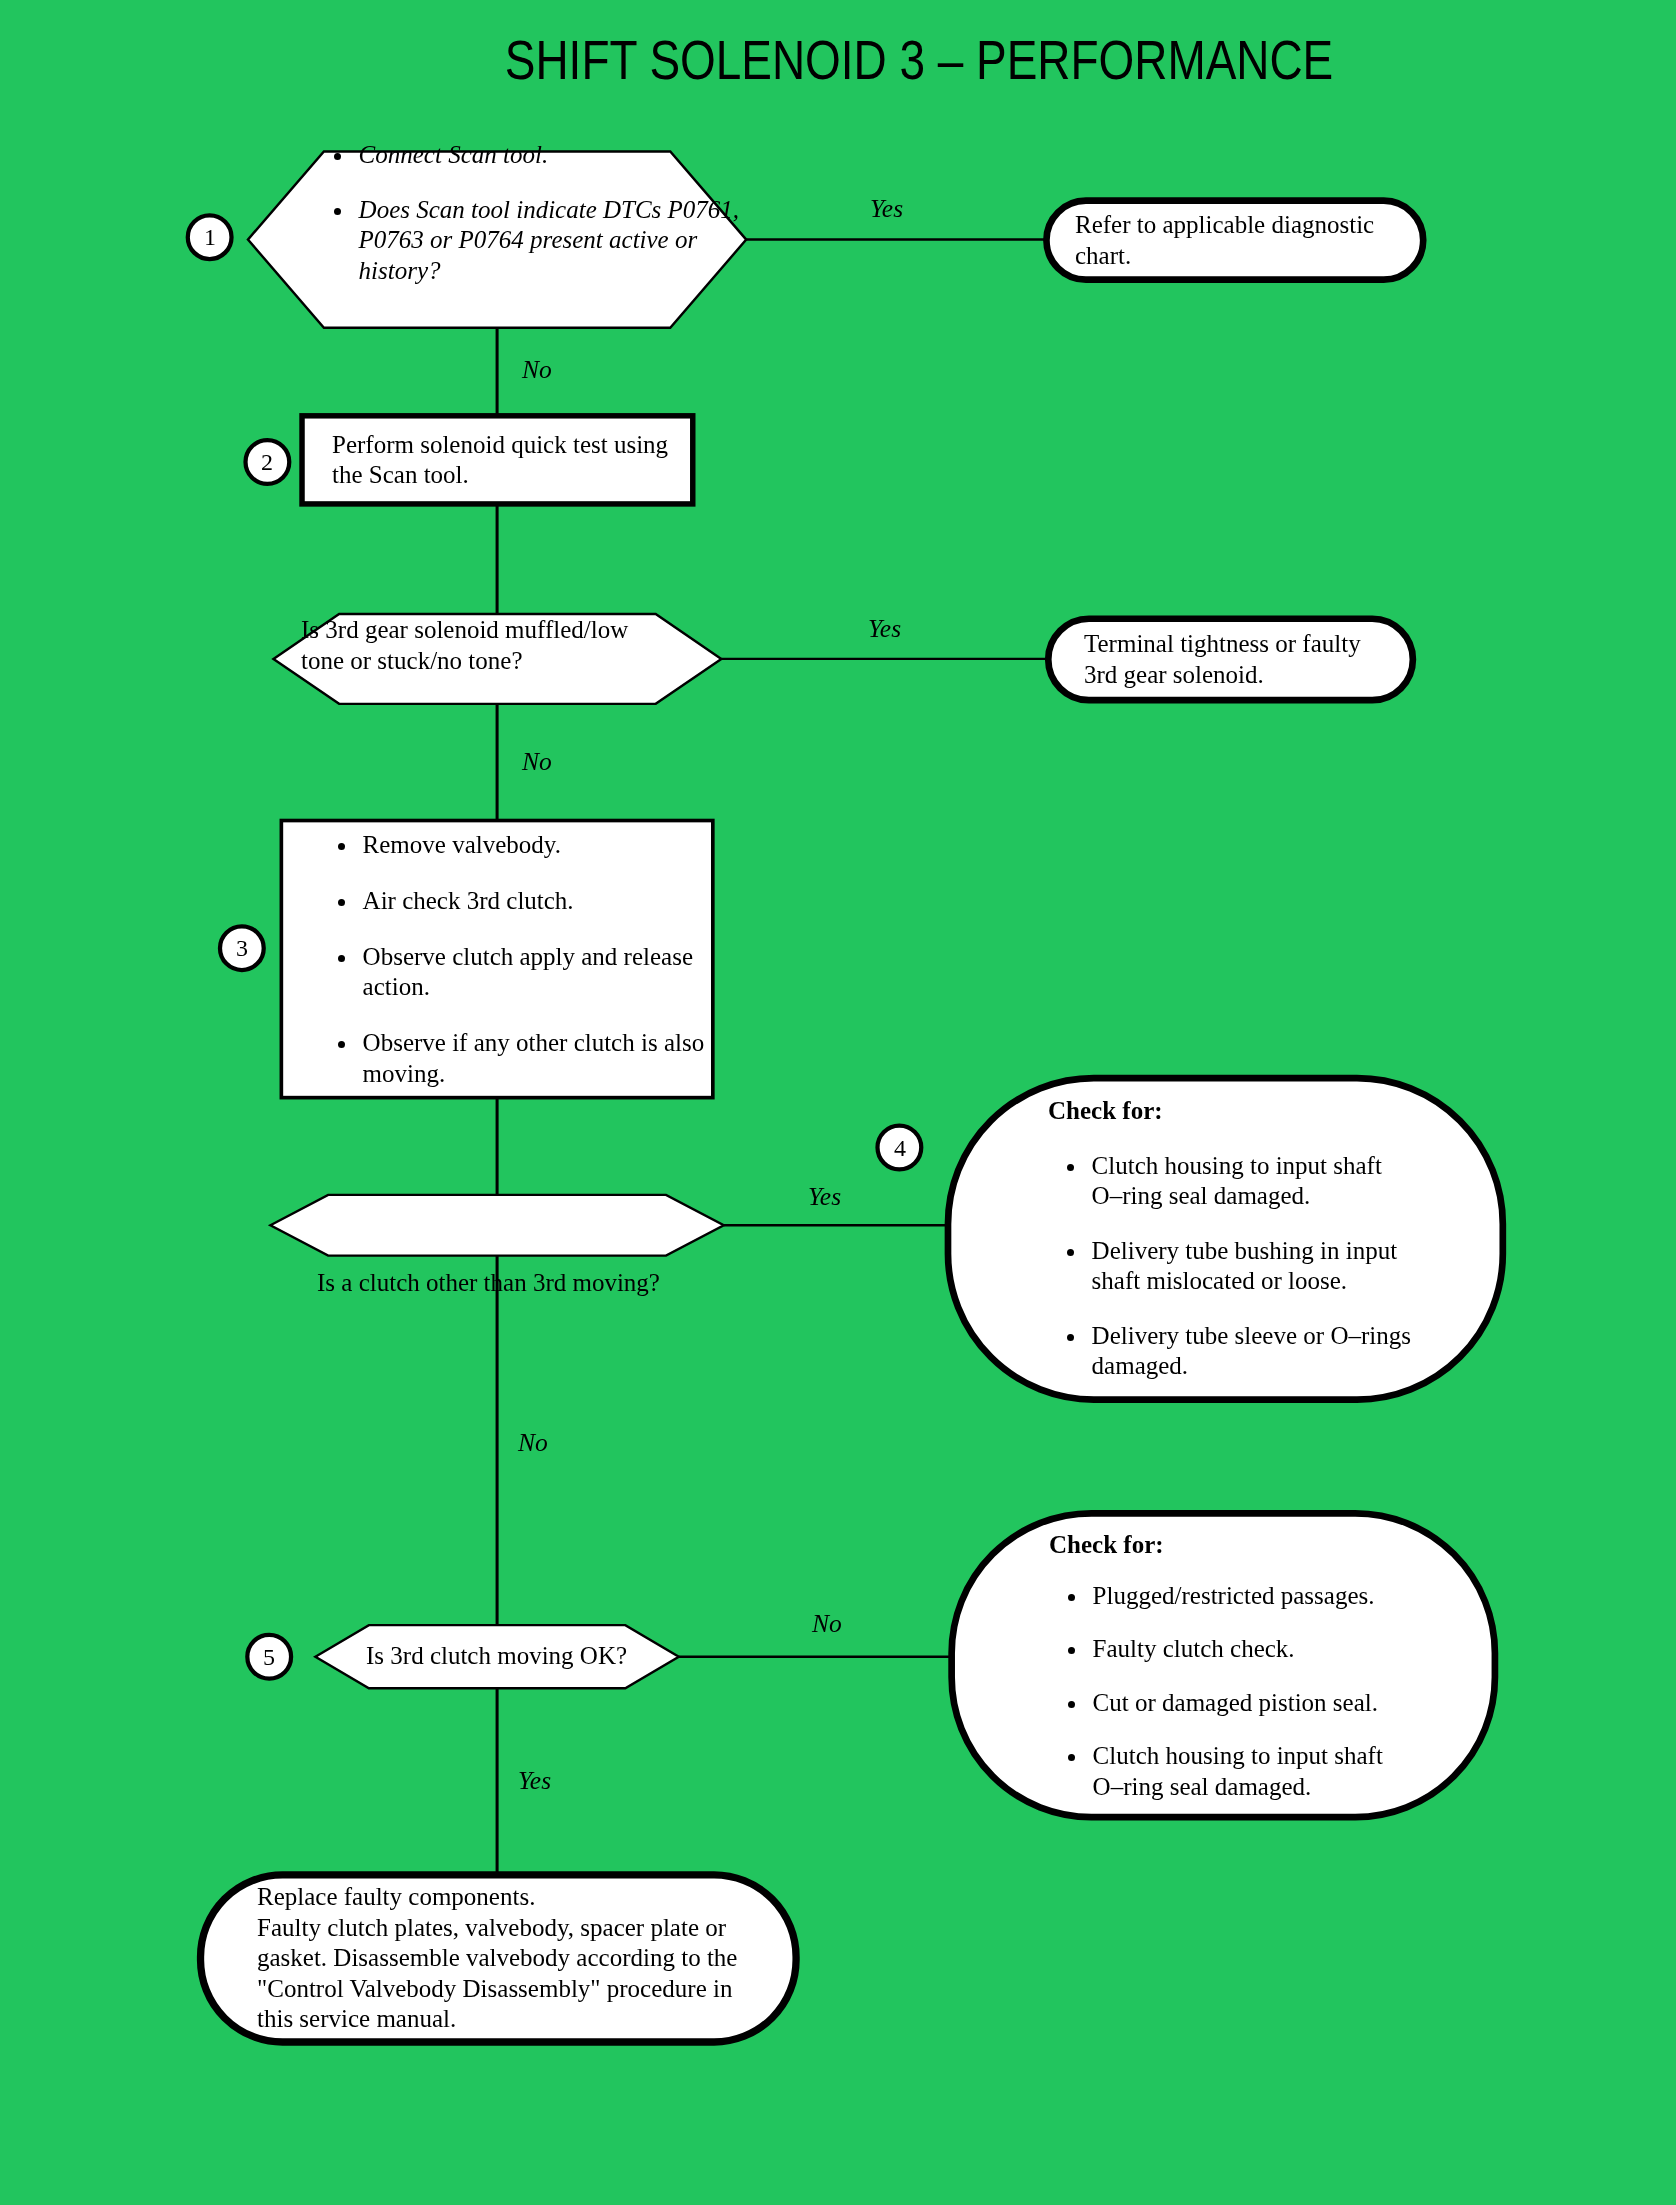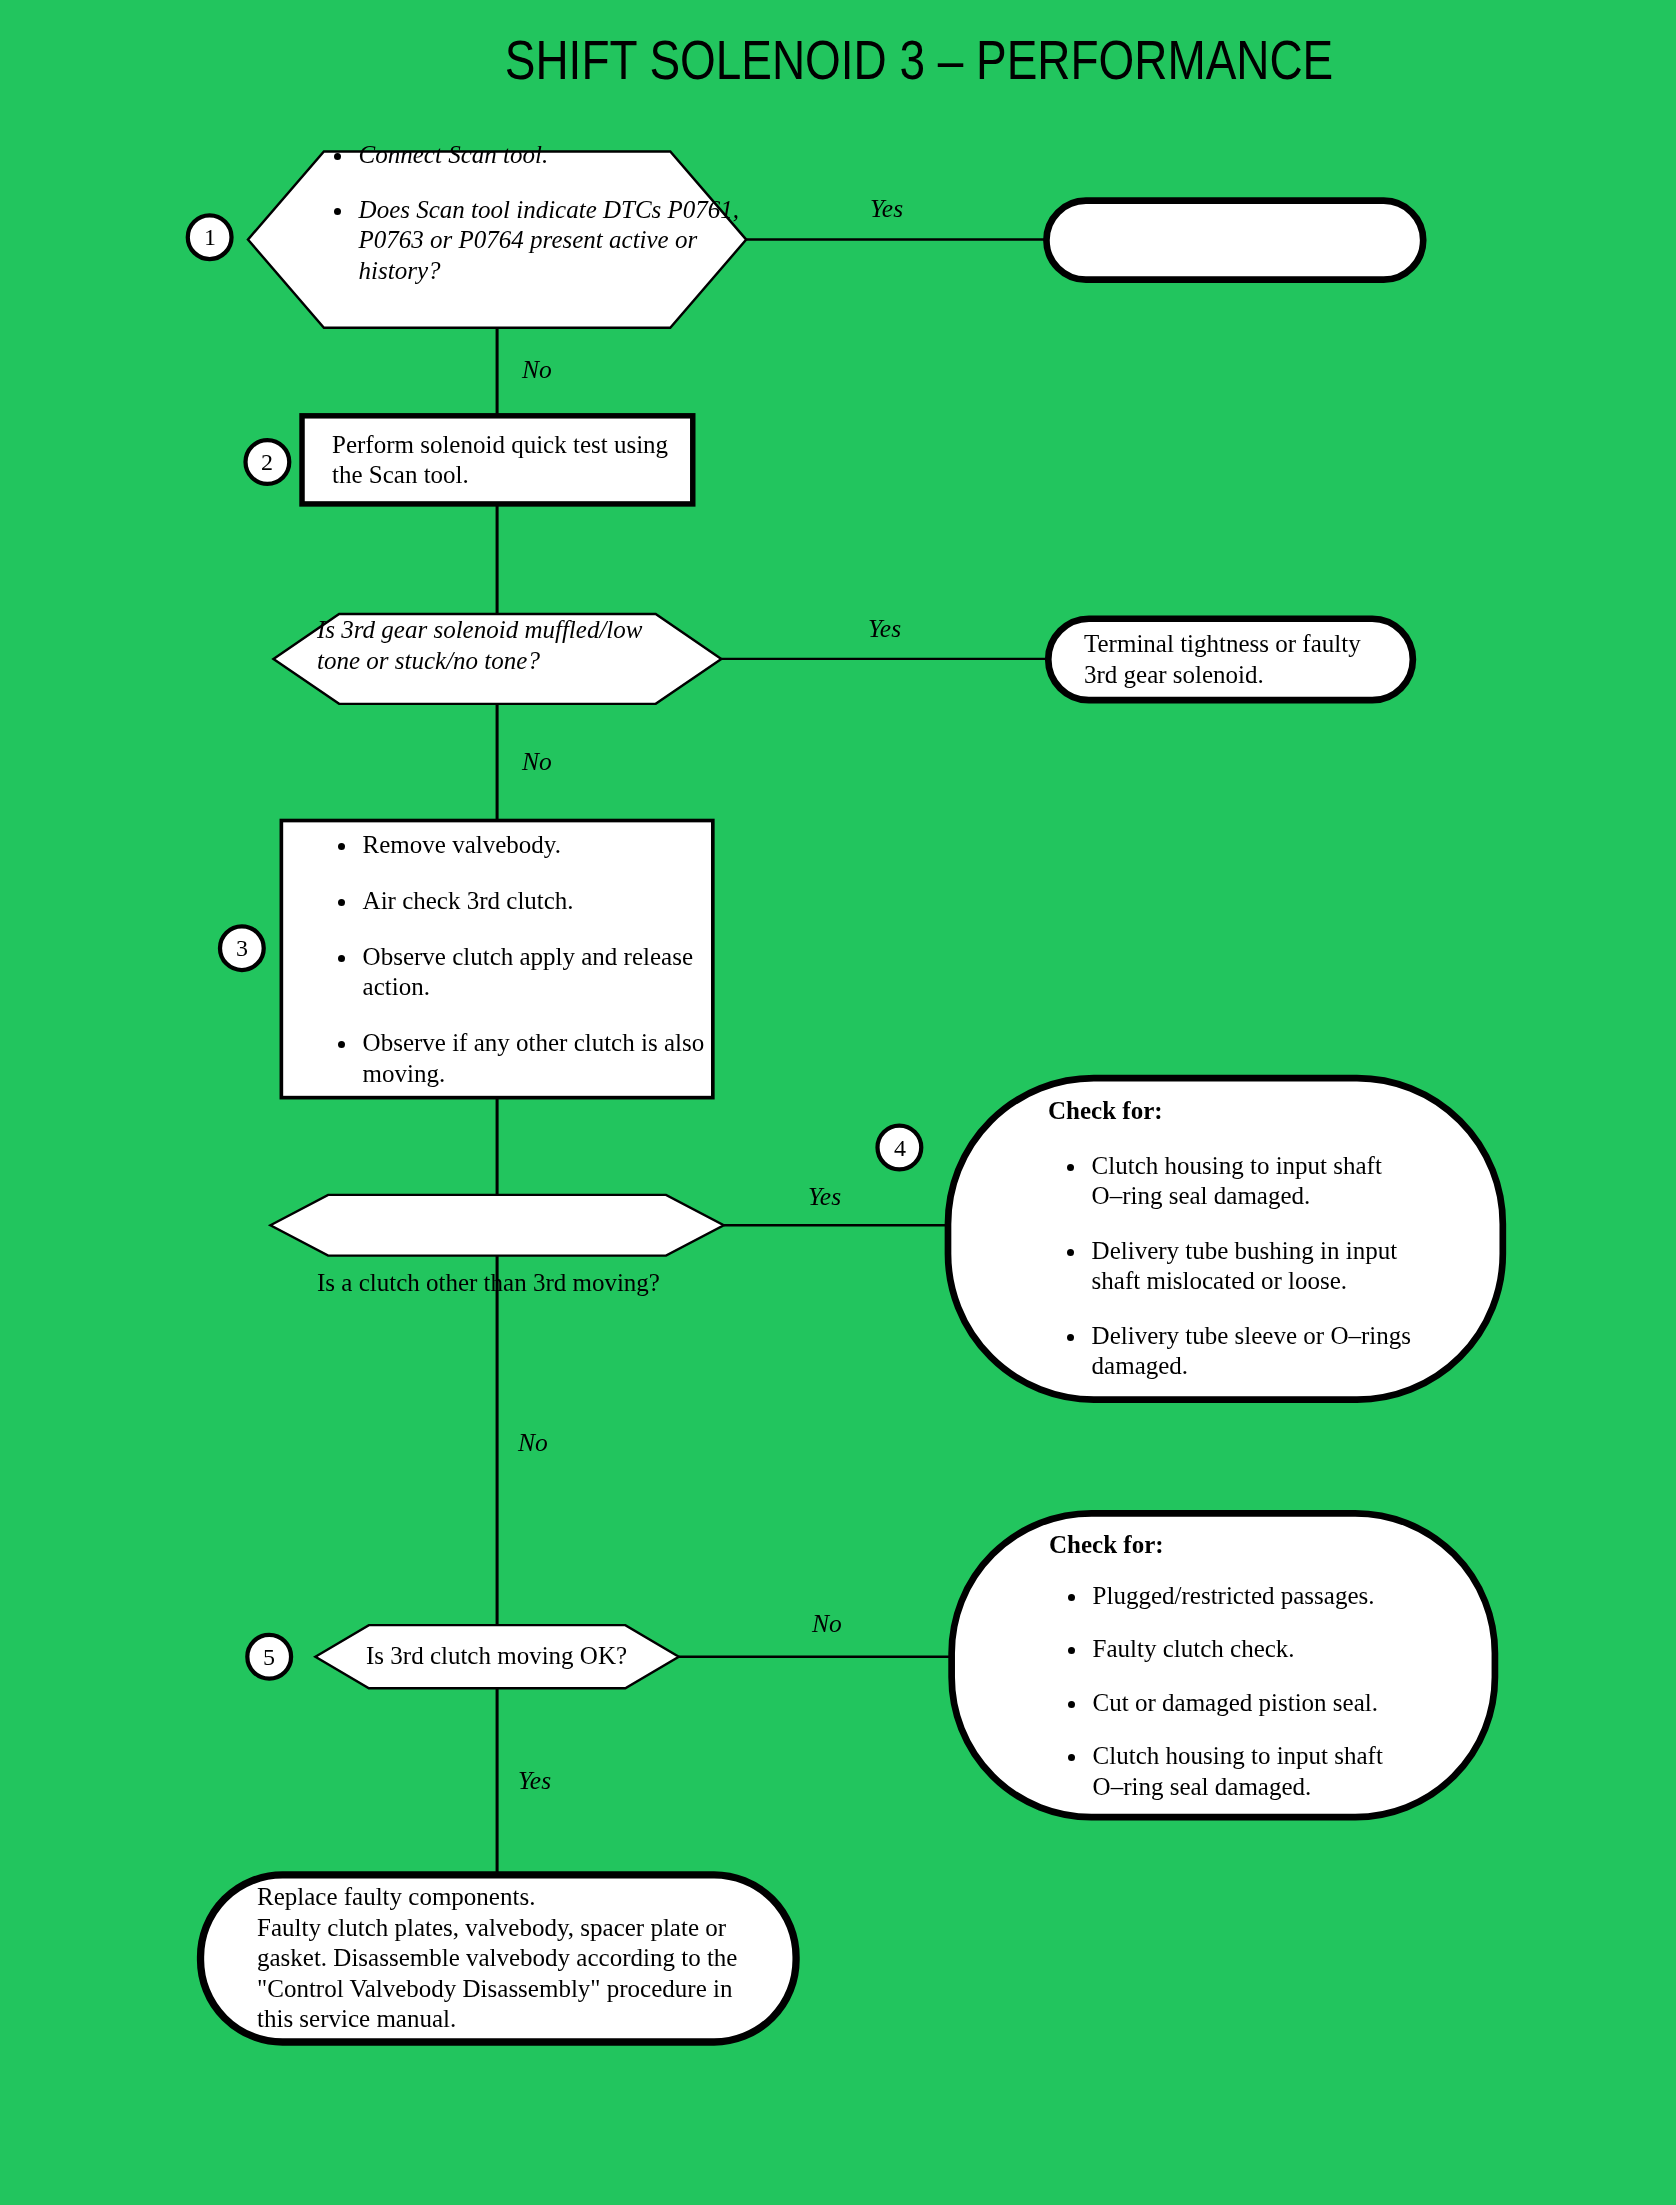--- a/index.html
+++ b/index.html
@@ -69,21 +69,21 @@
     font-size: 24px;
     line-height: 1;
   }
   .checkhead { font-weight: 700; }
 
   
   .n1  { left: 248px;  top: 151px;  width: 505px; height: 124px; padding-left: 68px; padding-right: 4.9px; font-style: italic; }
   .n1 li + li { margin-top: 24px; }
   .n2  { left: 302px;  top: 416px;  width: 391px; height: 88px; padding-left: 30px; }
   .n3  { left: 1047px; top: 201px;  width: 377px; height: 79px; padding-left: 28px; padding-right: 23px; }
-  .n4  { left: 272px;  top: 614px; width: 448px; height: 63px; padding-left: 45px; padding-right: 35px; font-style: italic; }
+  .n4  { left: 256px;  top: 614px; width: 448px; height: 63px; padding-left: 45px; padding-right: 35px; }
   .n5  { left: 1049px; top: 619px; width: 365px; height: 81px; padding-left: 35px; padding-right: 23px; }
   .n6  { left: 281px;  top: 821px; width: 438px; height: 277px; padding-left: 40px; padding-right: 3px; }
   .n6 ul { padding-left: 38px; }
   .n6 li + li { margin-top: 25.5px; }
   .n7  { left: 270px;  top: 1253px; width: 453px; height: 61px; padding-left: 47px; }
   .n8  { left: 948px; top: 1078px; width: 555px; height: 322px; padding-left: 100px; padding-right: 85px; }
   .n8 .checkhead { margin-bottom: 24px; }
   .n8 ul { padding-left: 40px; }
   .n8 li + li { margin-top: 24px; }
   .n9  { left: 315px;  top: 1625px; width: 363px; height: 63px; padding-left: 51px; }
@@ -153,20 +153,23 @@
     <ul>
       <li>Connect Scan tool.</li>
       <li>Does Scan tool indicate DTCs P0761, P0763 or P0764 present active or history?</li>
     </ul>
   </div>
 
   <div class="node n2">
     <div>Perform solenoid quick test using the Scan tool.</div>
   </div>
 
+  <div class="node n3">
+    <div>Refer to applicable diagnostic chart.</div>
+  </div>
 
   <div class="node n4">
     <div>Is 3rd gear solenoid muffled/low tone or stuck/no tone?</div>
   </div>
 
   <div class="node n5">
     <div>Terminal tightness or faulty 3rd gear solenoid.</div>
   </div>
 
   <div class="node n6">

